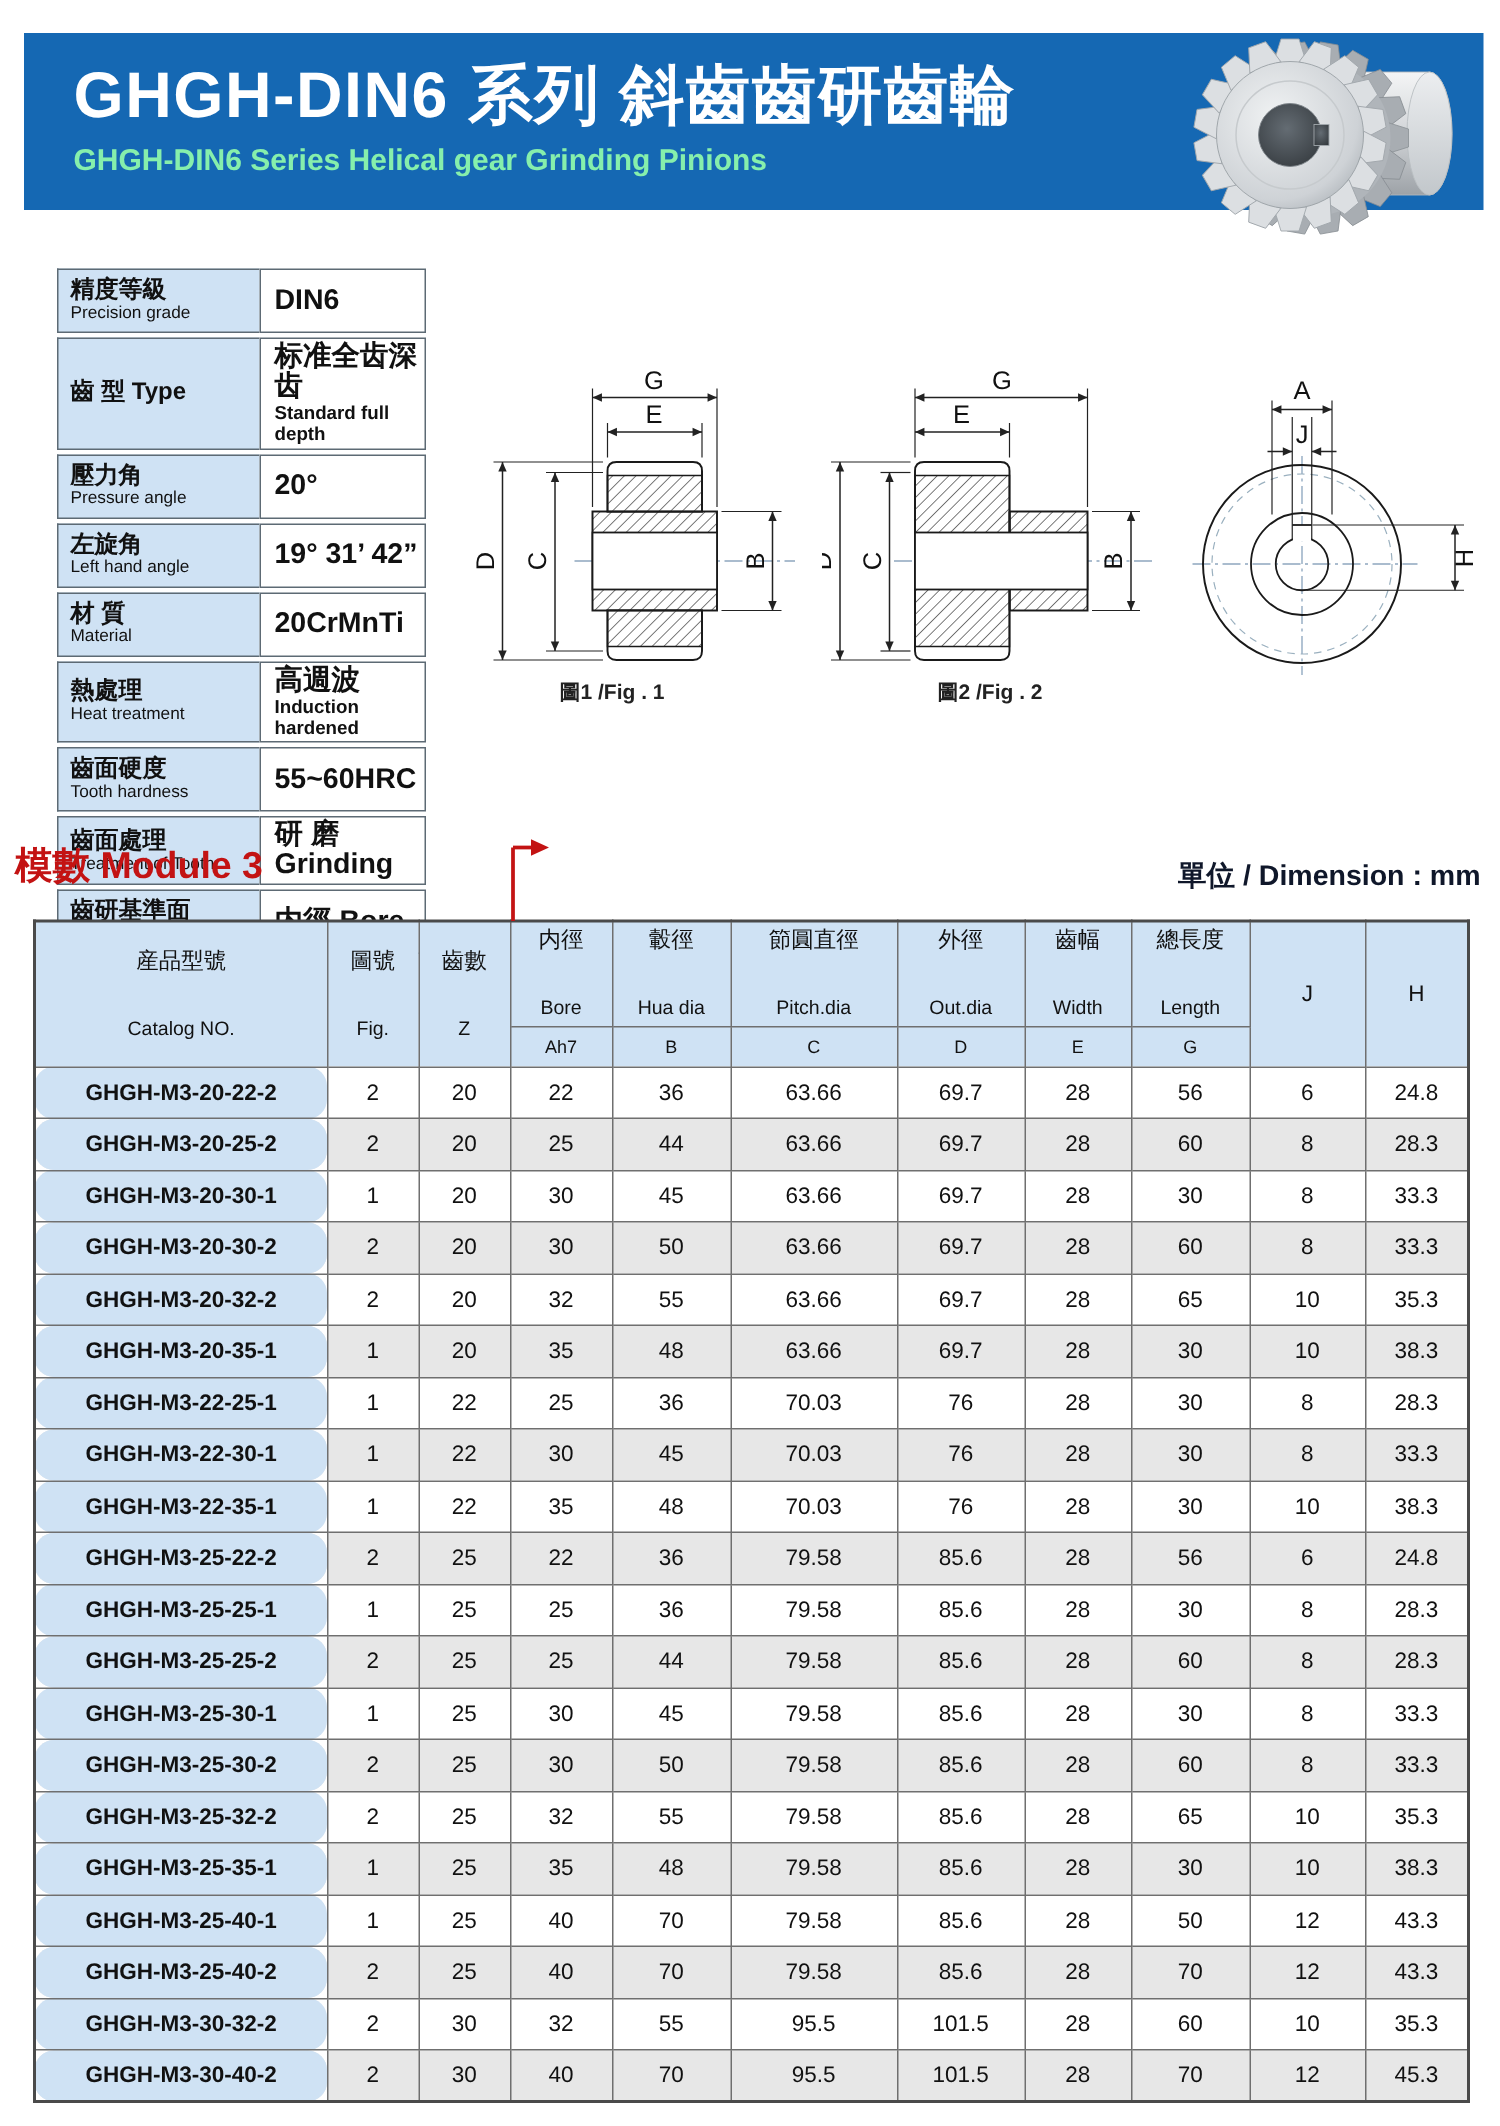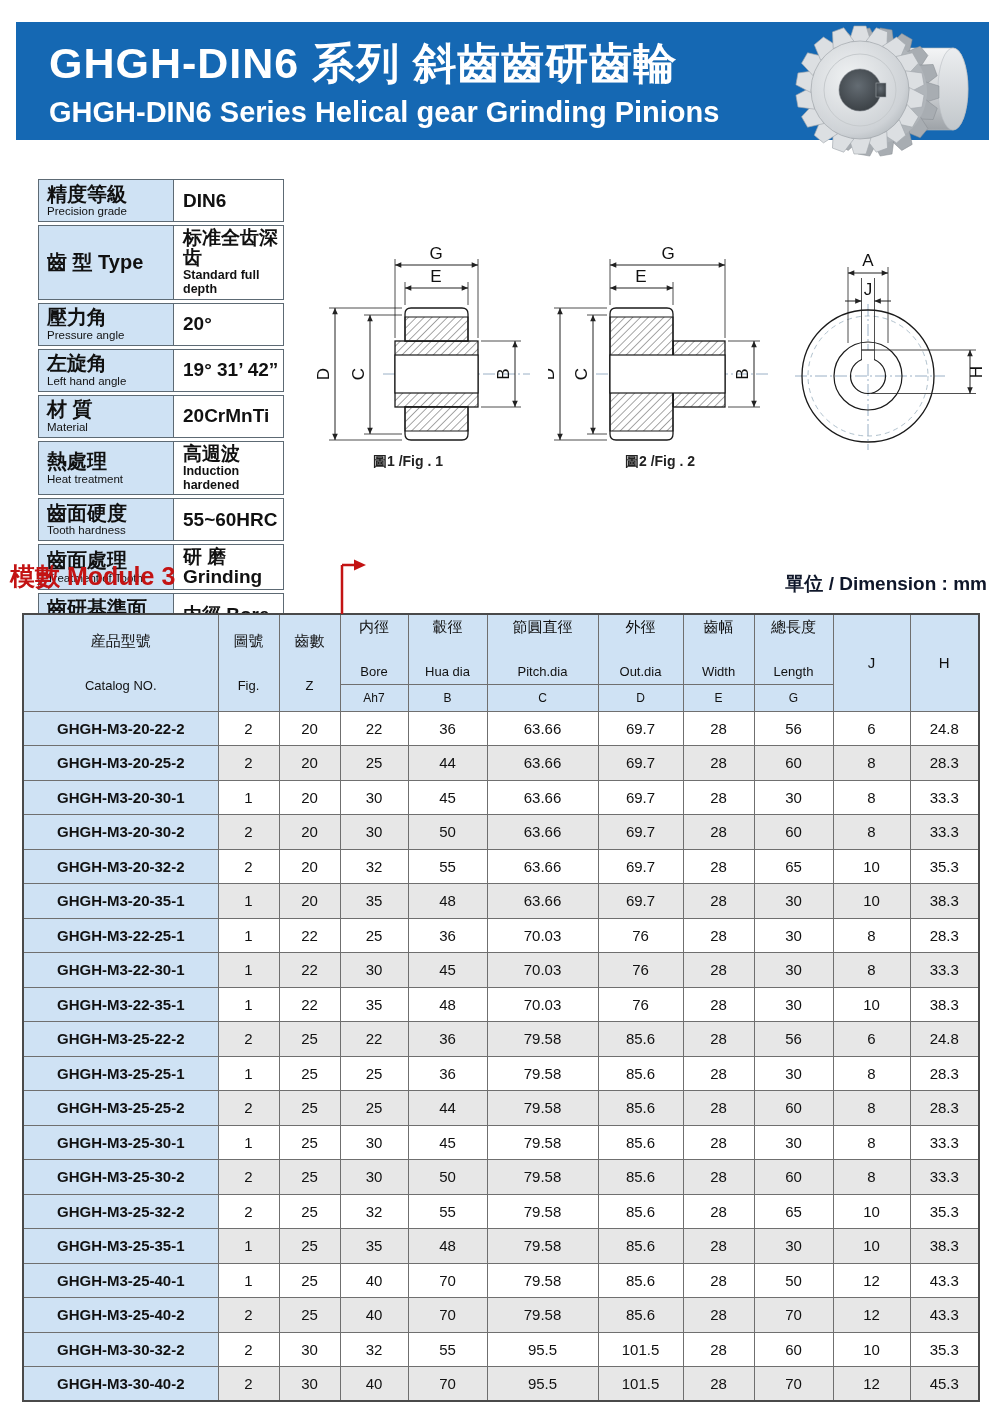--- a/index.html
+++ b/index.html
@@ -2,28 +2,28 @@
 <html><head>
 <meta charset="utf-8">
 <style>
   html,body{margin:0;padding:0;background:#fff;}
   body{font-family:"Liberation Sans","DejaVu Sans",sans-serif;color:#111;}
   #page{position:relative;width:1000px;height:1417px;background:#fff;overflow:hidden;}
 
   
   .banner{position:absolute;left:16px;top:22px;width:973px;height:118px;background:#1568b3;z-index:1;}
   .banner-zh{margin:13px 0 0 33px;font-size:43px;font-weight:bold;color:#fff;letter-spacing:1px;white-space:nowrap;}
-  .banner-en{margin:3px 0 0 33px;font-size:29px;font-weight:bold;color:#ffffff;white-space:nowrap;}
+  .banner-en{margin:3px 0 0 33px;font-size:20px;font-weight:bold;color:#86efac;white-space:nowrap;}
   #gear-photo{position:absolute;left:790px;top:14px;width:206px;height:152px;z-index:2;}
 
   
   #spec-table{position:absolute;left:38px;top:176px;width:246px;border-collapse:separate;border-spacing:0 3px;table-layout:fixed;z-index:1;}
   #spec-table th{width:124px;background:#cfe2f4;border:1px solid #5d6a74;border-right:none;text-align:left;padding:2px 2px 2px 8px;height:37px;vertical-align:middle;}
   #spec-table td{background:#fff;border:1px solid #5d6a74;text-align:left;padding:2px 2px 2px 9px;vertical-align:middle;}
-  .szh{font-size:20px;font-weight:700;line-height:1.12;}
+  .szh{font-size:16px;font-weight:700;line-height:1.12;}
   .sen{font-size:11.5px;font-weight:400;line-height:1.15;}
   .sval{font-size:19px;font-weight:700;line-height:1.05;}
   .ssub{font-size:12.5px;font-weight:700;line-height:1.15;}
 
   
   .fig-svg{position:absolute;top:238px;z-index:1;}
   #fig1-drawing{left:285px;}
   #fig2-drawing{left:548px;}
   #fig3-drawing{left:775px;}
   .shape{fill:#fff;stroke:#1a1a1a;stroke-width:1.3;}
@@ -46,21 +46,21 @@
   #main-table thead th{background:#cfe2f4;font-weight:400;}
   #main-table thead tr.h1{height:70px;}
   #main-table thead tr.subrow{height:27px;}
   .hzh{font-size:15px;line-height:1.25;}
   .hen{font-size:13px;line-height:1.25;margin-top:27px;}
   .hbig{font-size:15px;}
   #main-table thead tr.subrow th{font-size:12px;}
   #main-table tbody tr{height:34.5px;background:#fff;}
   #main-table tbody tr.alt{background:#e7e7e7;}
   #main-table tbody td{font-size:15px;}
-  #main-table tbody td.cat{background:#cfe2f4;font-weight:700;}
+  #main-table tbody td.cat{background:#cfe2f4;font-weight:700;border-radius:13px;}
 </style>
 </head>
 <body>
 
 <div id="page">
 
   <div class="banner">
     <div class="banner-zh">GHGH-DIN6 系列 斜齒齒研齒輪</div>
     <div class="banner-en">GHGH-DIN6 Series Helical gear Grinding Pinions</div>
   </div>

